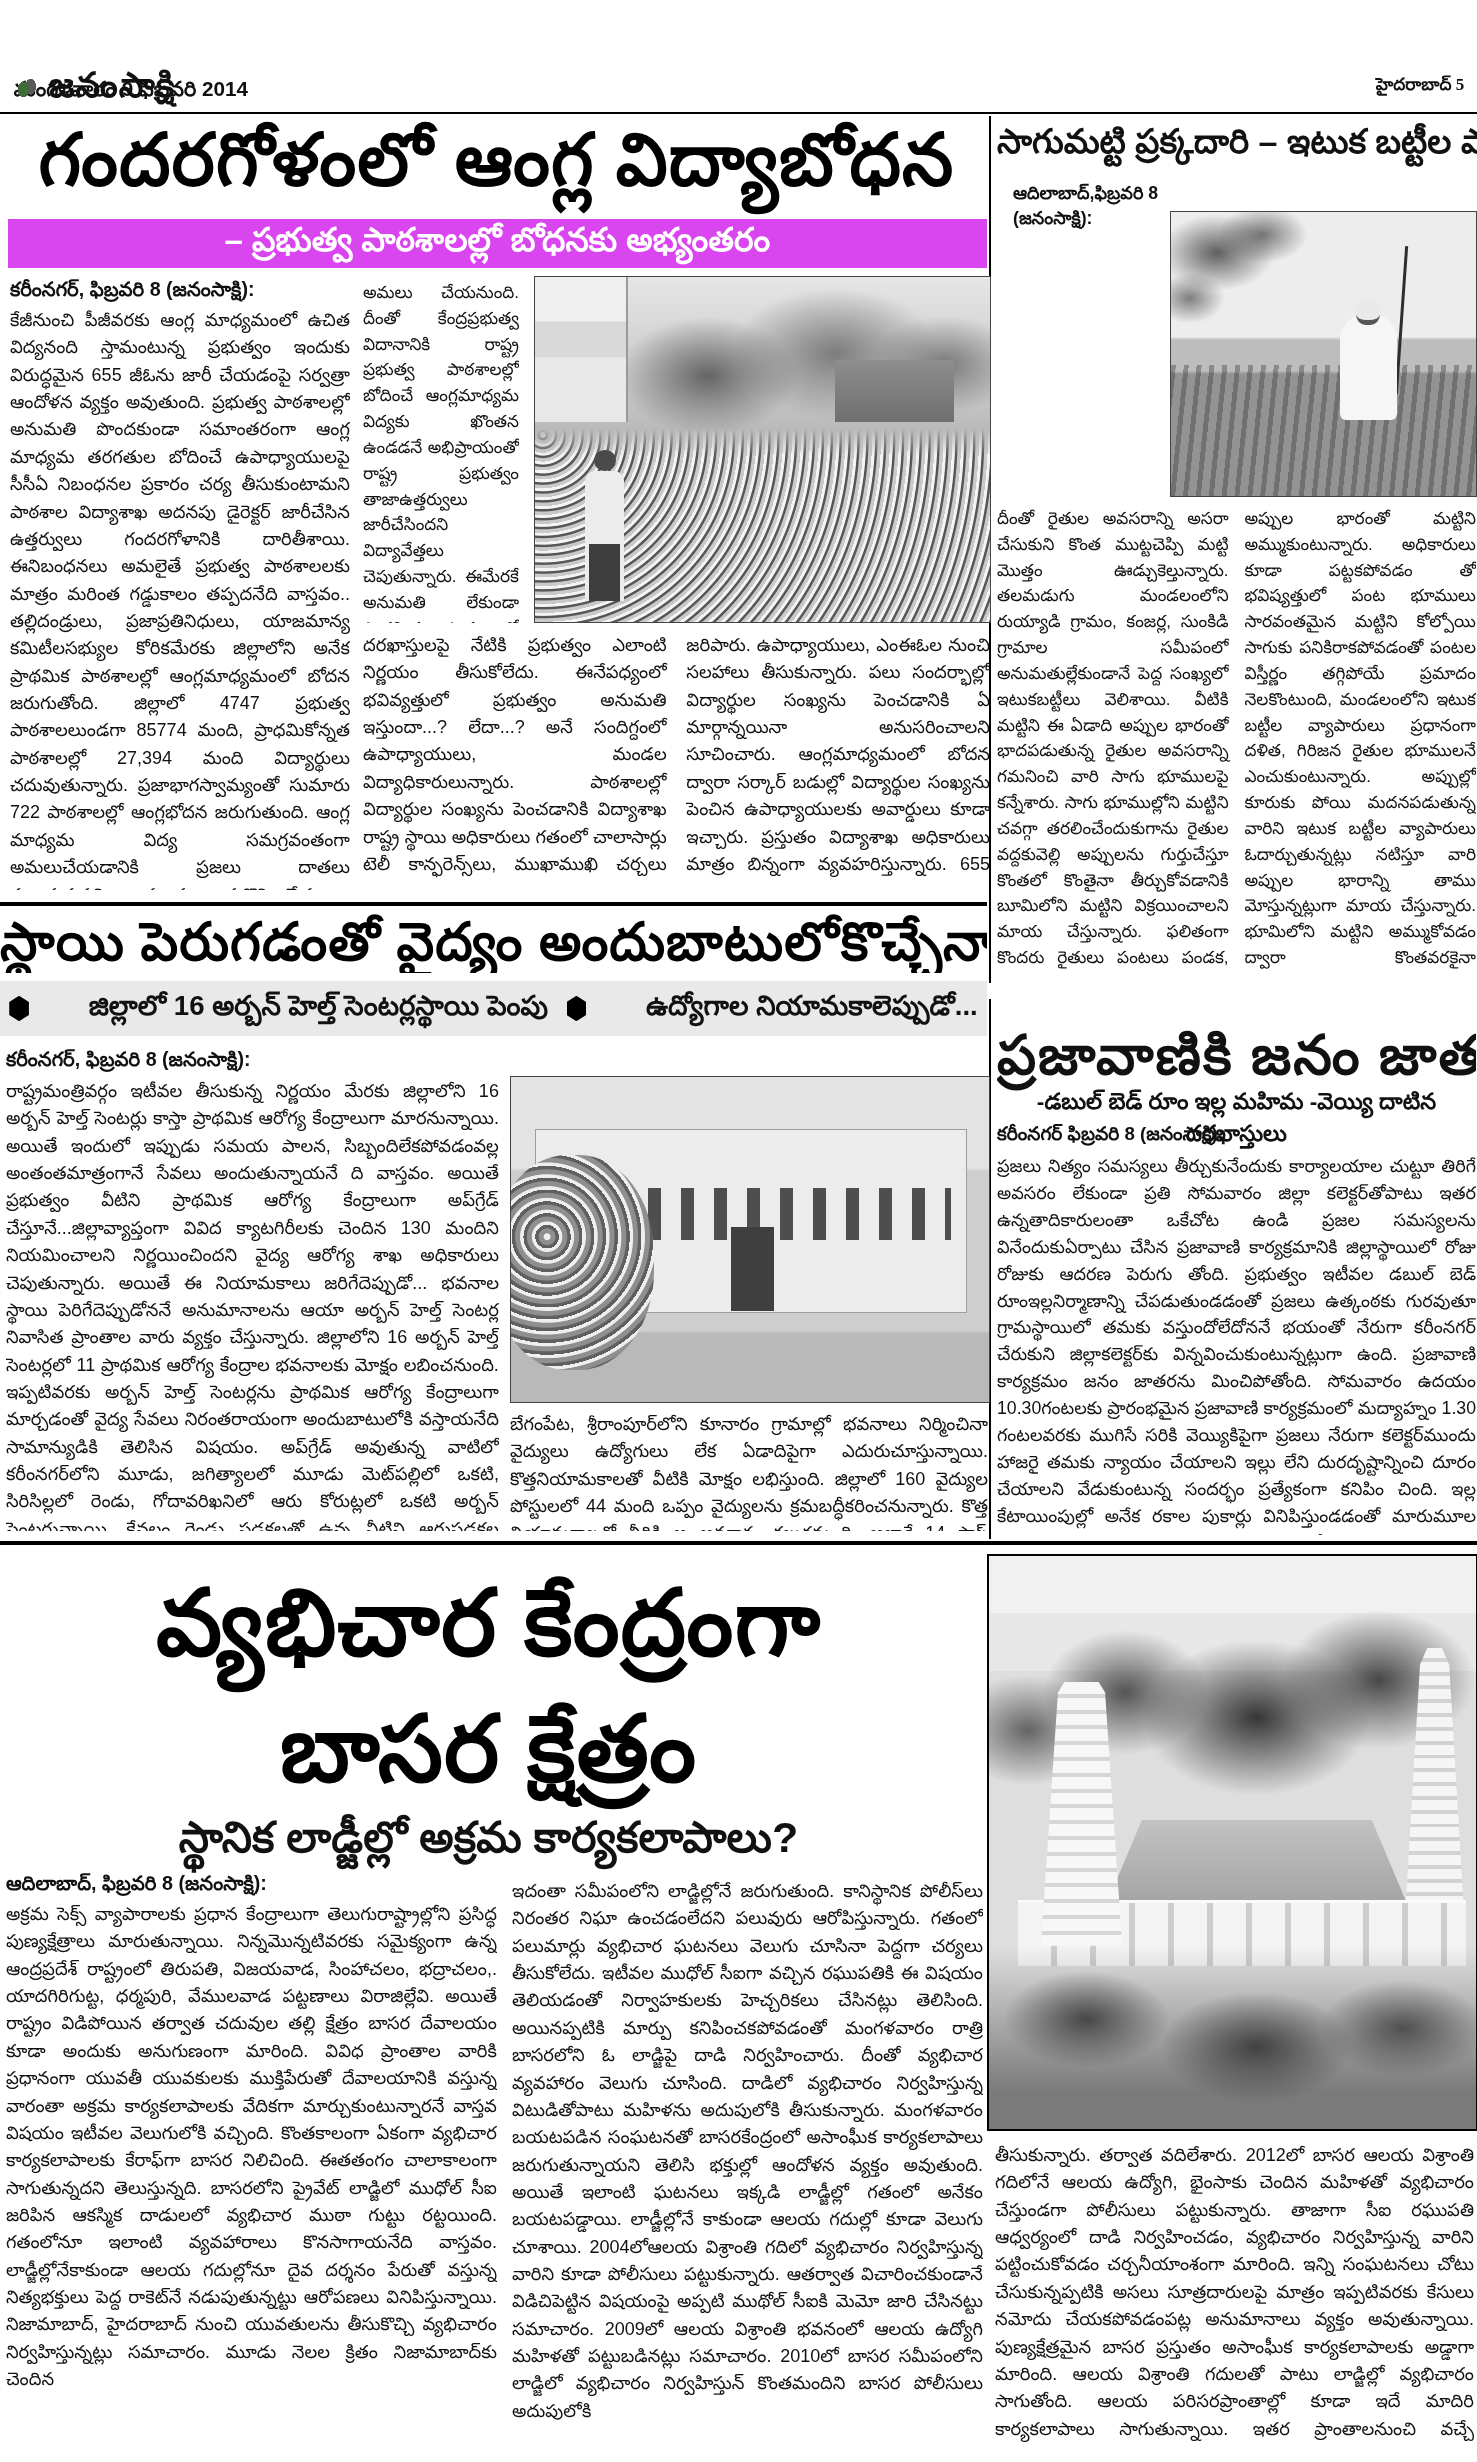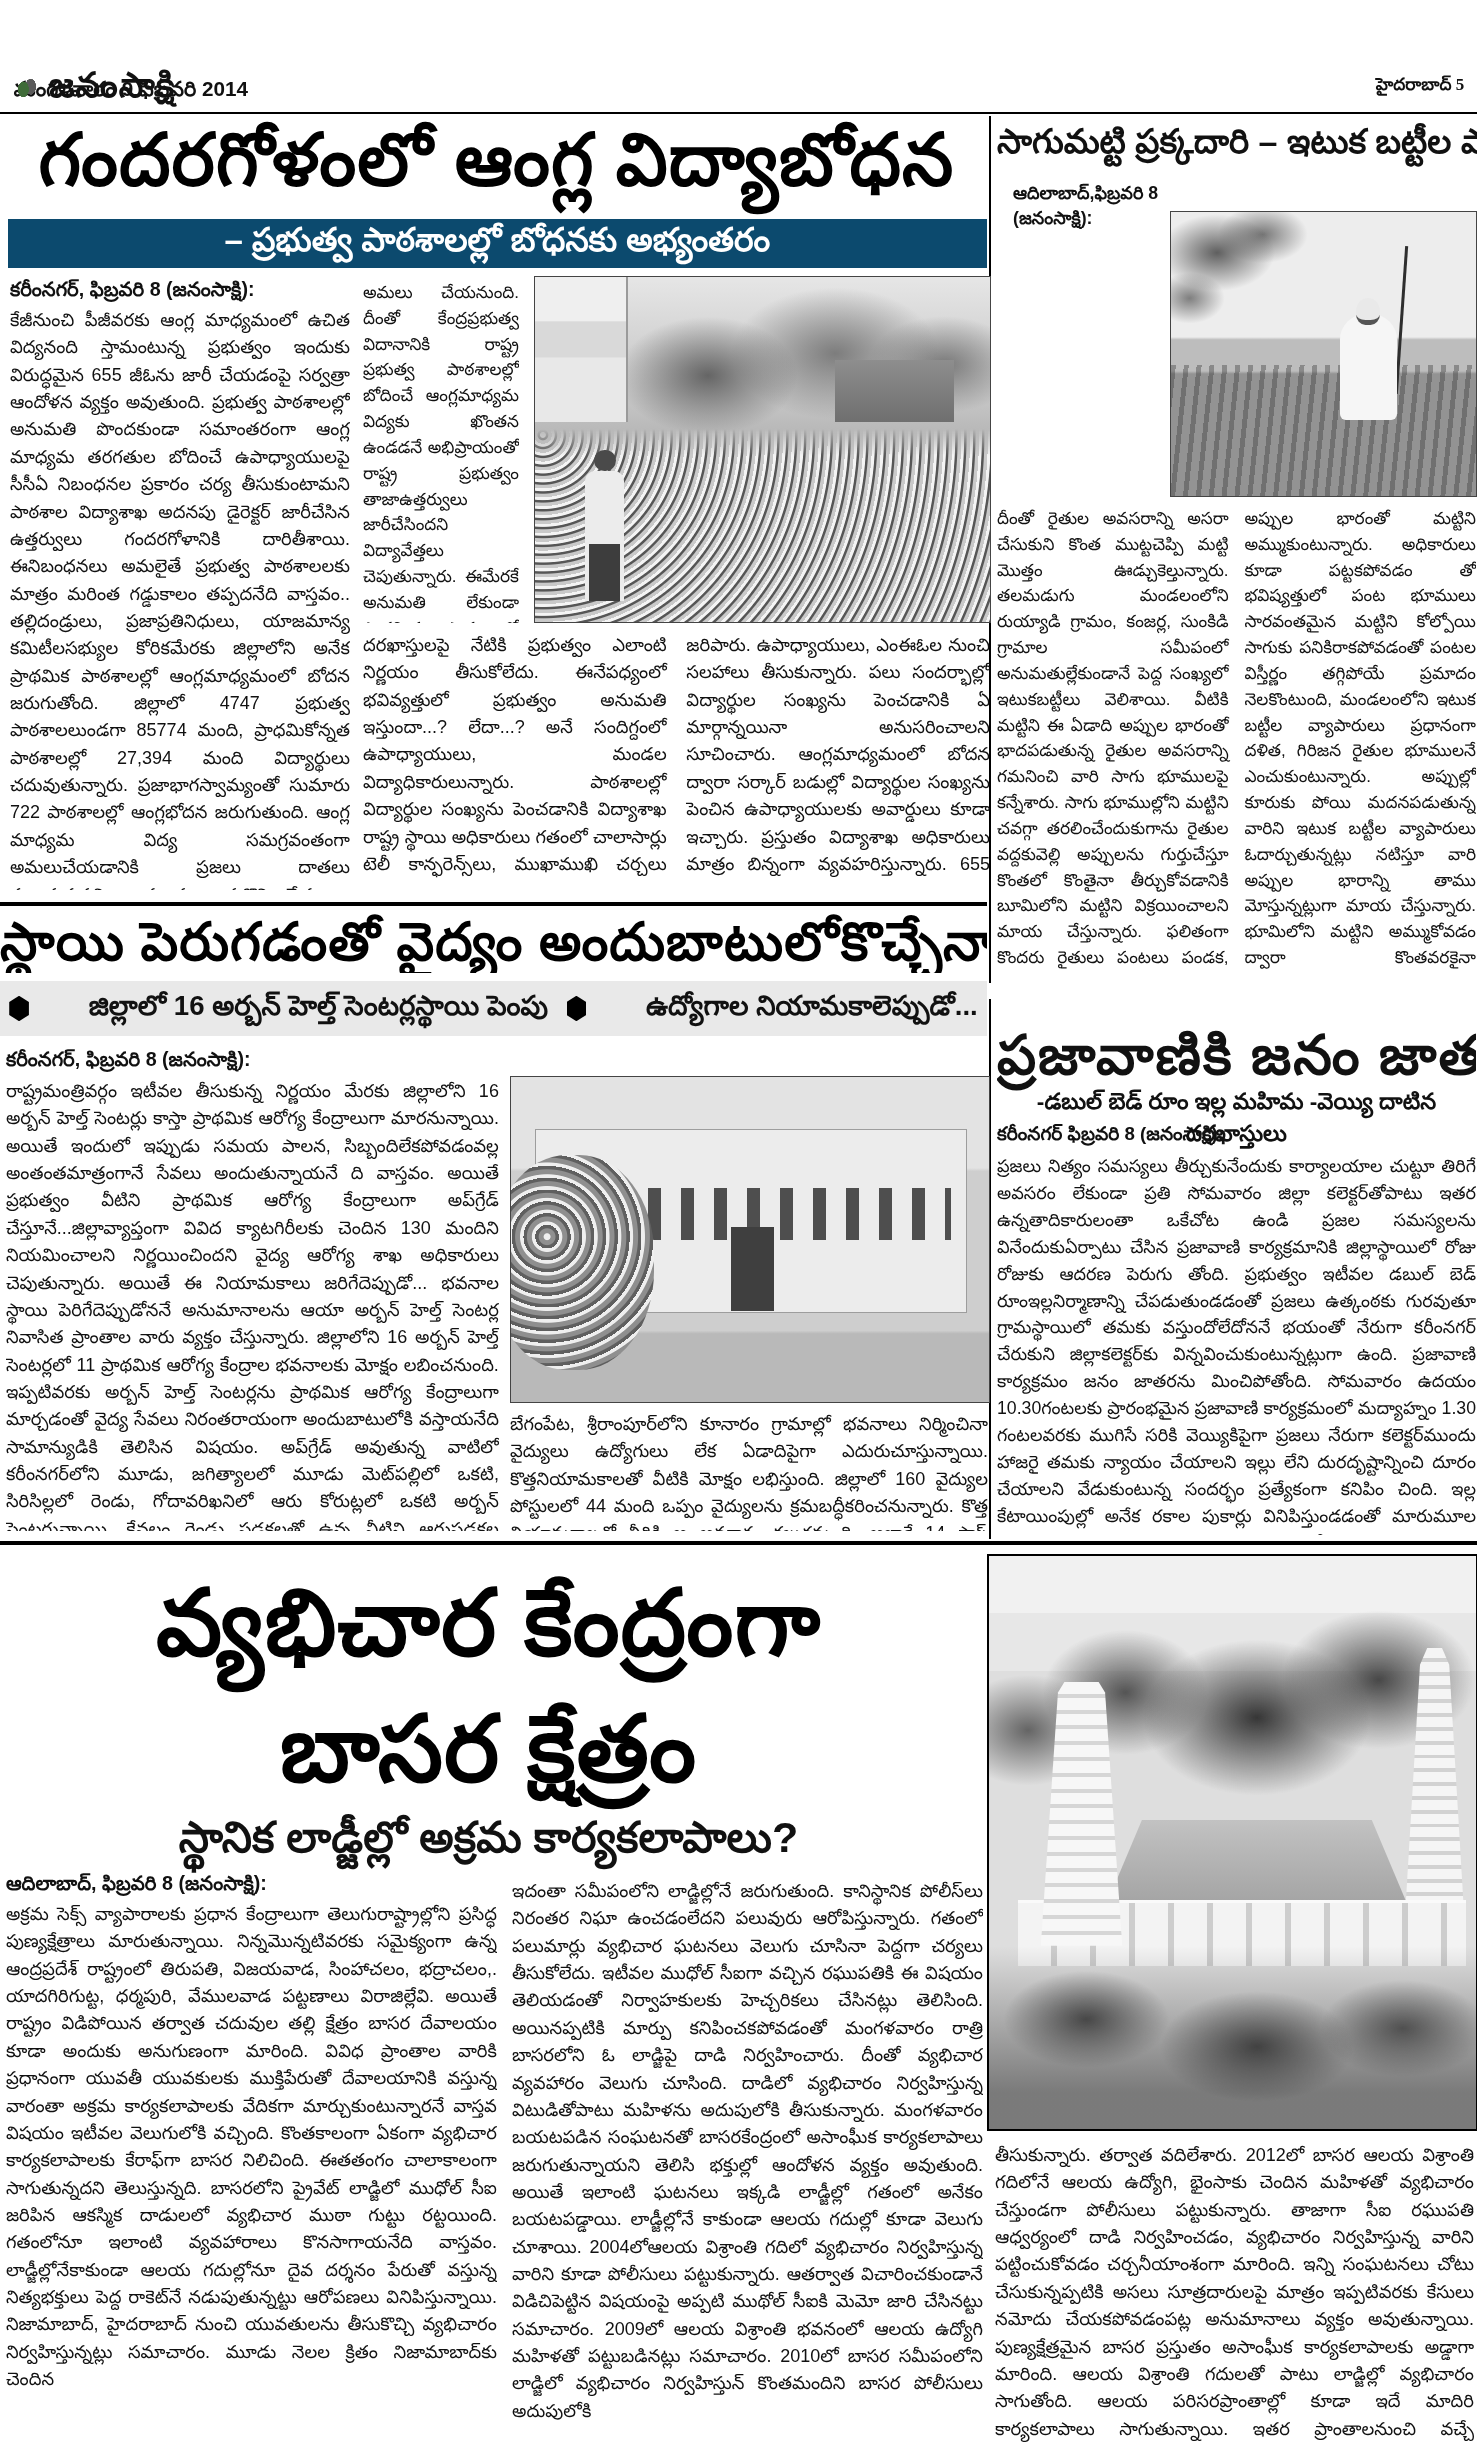--- a/index.html
+++ b/index.html
@@ -4,21 +4,21 @@
 <style>
   html,body{margin:0;padding:0;background:#f2f2ee;}
   #paper{position:relative;width:1478px;height:2463px;background:#ffffff;
          font-family:"Liberation Sans","DejaVu Sans",sans-serif;color:#111;overflow:hidden;}
   .abs{position:absolute;}
   .rule{background:#000;}
   .bodytext{font-size:18px;line-height:1.52;text-align:justify;overflow:hidden;word-break:break-word;}
   .byline{font-weight:bold;font-size:19.7px;}
   .photo{overflow:hidden;border:1px solid #444;background:#d7d7d7;}
   .headline-xl{font-weight:900;letter-spacing:1px;line-height:1.15;text-align:center;color:#000;}
-  .blackbar{background:#0c4a6e;color:#fff;display:flex;align-items:center;justify-content:center;
+  .blackbar{background:#d946ef;color:#fff;display:flex;align-items:center;justify-content:center;
             font-weight:bold;}
   .grayband{background:#e9e9e9;display:flex;align-items:center;justify-content:space-around;
             font-weight:bold;font-size:27.6px;}
   .hexbullet{display:inline-block;width:19.7px;height:25.6px;background:#000;margin-right:15.8px;
              clip-path:polygon(50% 0,100% 25%,100% 75%,50% 100%,0 75%,0 25%);vertical-align:middle;}
   .bandline{display:flex;align-items:center;gap:44px;}
   
   .ph-layer{position:absolute;}
   .students-bg{inset:0;background:linear-gradient(180deg,#e6e6e6 0%,#d2d2d2 20%,#c2c2c2 38%,#adadad 52%,#9c9c9c 100%);}
   .students-trees{left:0;top:0;width:100%;height:46%;

